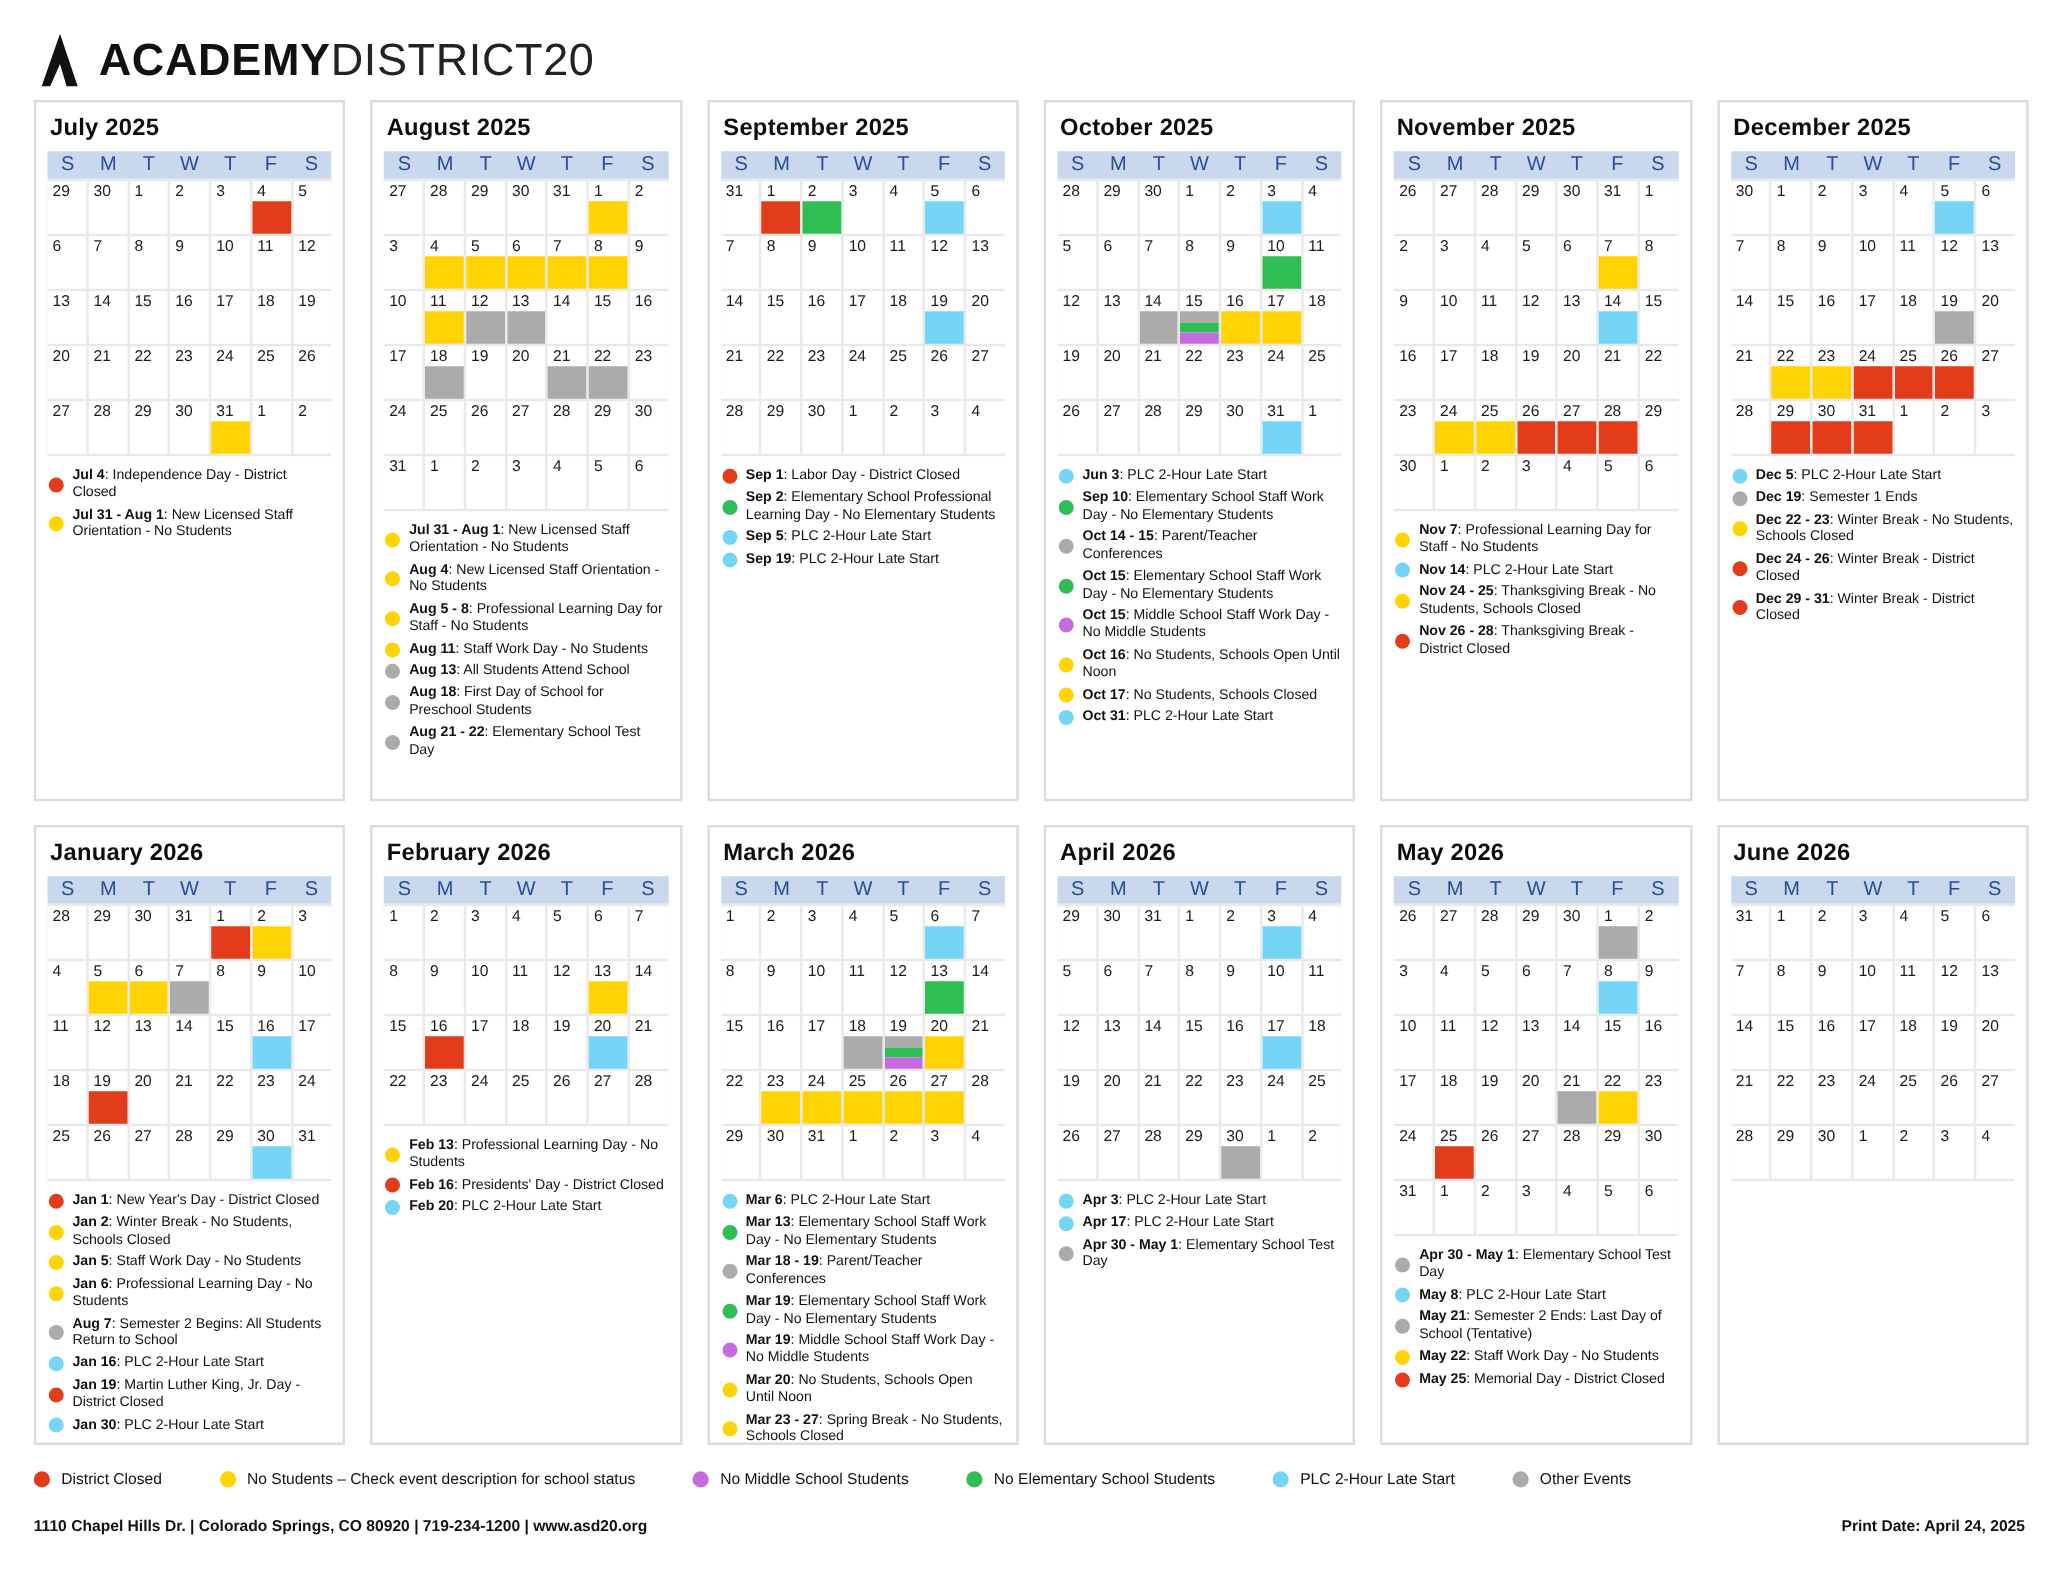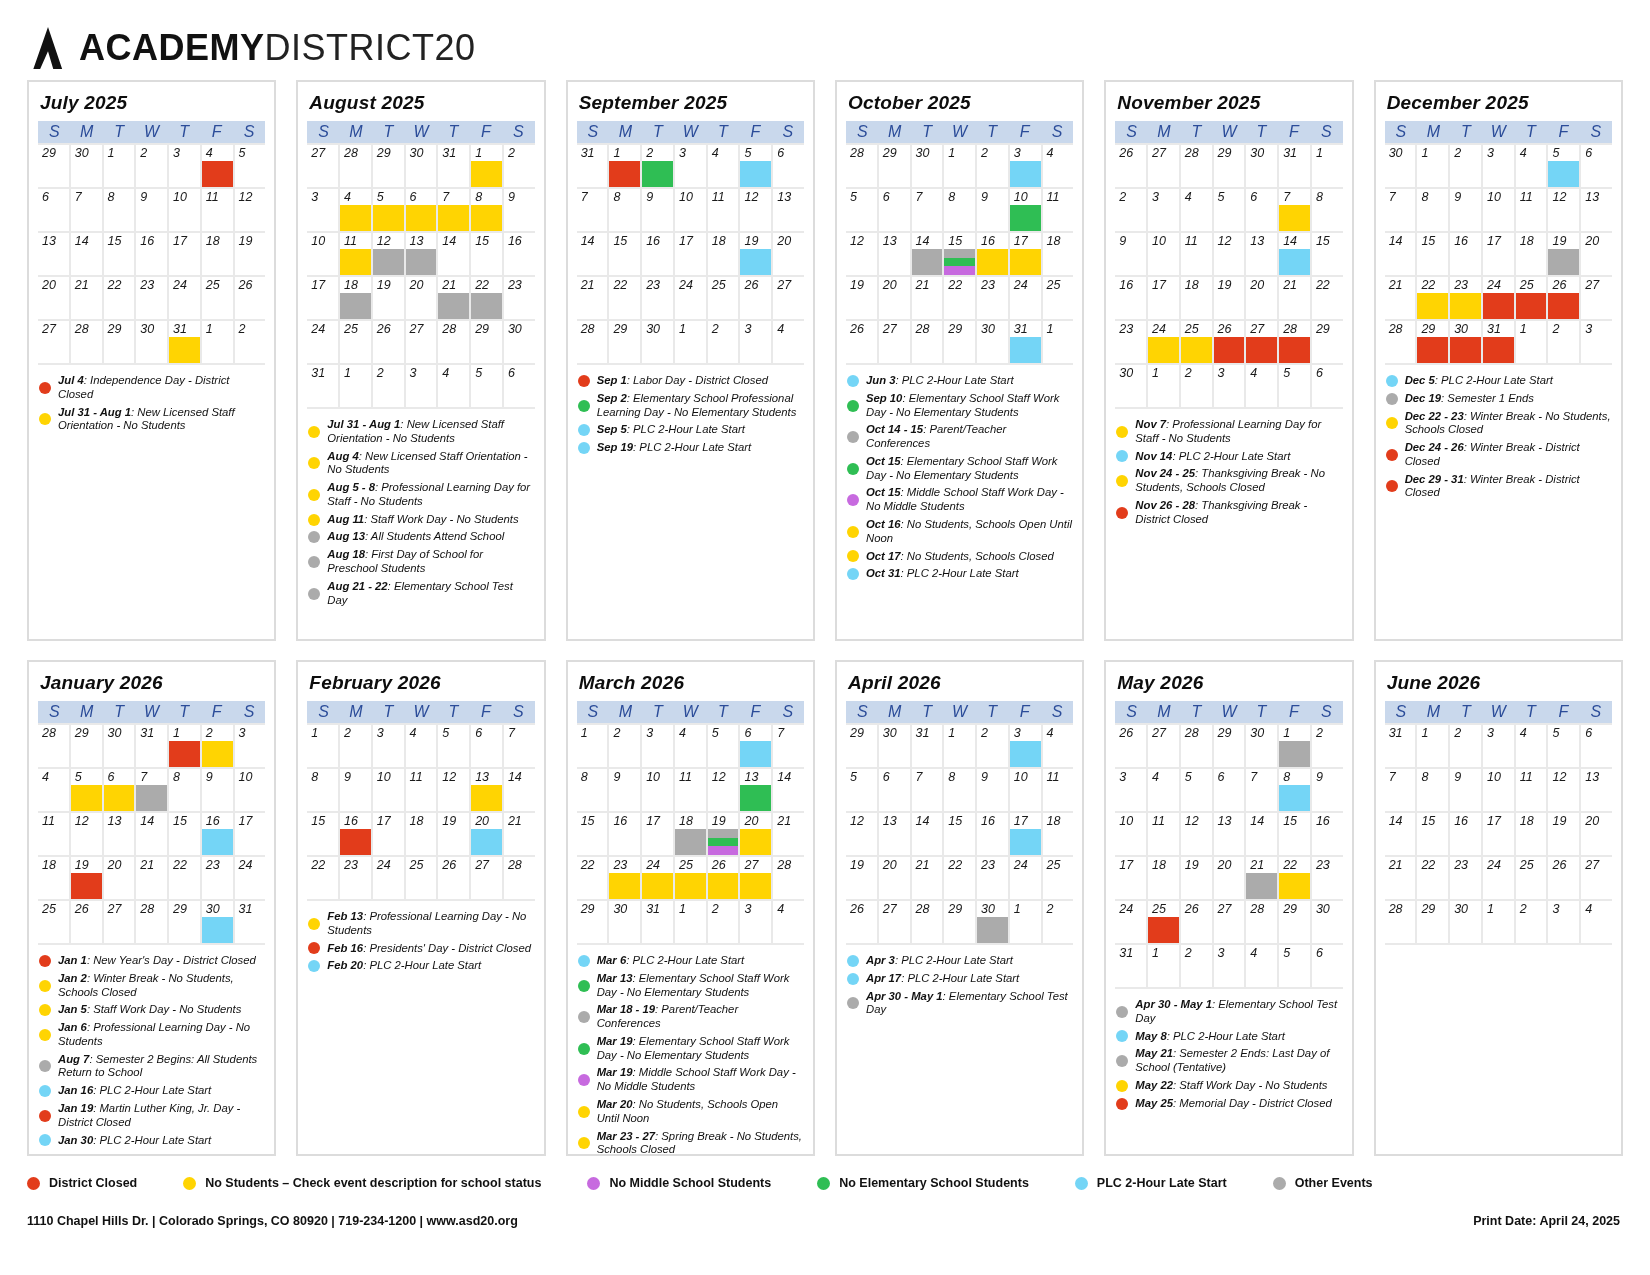--- a/index.html
+++ b/index.html
@@ -9,40 +9,40 @@
   
   .page-header { display: flex; justify-content: space-between; align-items: center; padding: 26px 30px 8px 27px; }
   .page-title { font-size: 29px; font-weight: 800; letter-spacing: 0.3px; color: #111; }
   .logo { display: flex; align-items: center; gap: 10px; }
   .logo svg { width: 42px; height: 44px; }
   .logo-text { font-size: 36px; letter-spacing: 0.5px; white-space: nowrap; }
   .logo-academy { font-weight: 800; color: #111; }
   .logo-district { font-weight: 400; color: #222; }
 
   
-  .months { display: grid; grid-template-columns: repeat(6, 1fr); grid-template-rows: 561px 496px; column-gap: 20px; row-gap: 19px; margin: 2px 27px 0 27px; font-style: italic; }
+  .months { display: grid; grid-template-columns: repeat(6, 1fr); grid-template-rows: 561px 496px; column-gap: 20px; row-gap: 19px; margin: 2px 27px 0 27px; }
   .panel { border: 2px solid #dcdcdc; background: #fff; padding: 8px 9px; overflow: hidden; }
   .mtitle { font-size: 19px; font-weight: 800; color: #0d0d0d; margin: 2px 0 7px 2px; letter-spacing: 0.2px; }
   .wdays { display: grid; grid-template-columns: repeat(7, 1fr); background: var(--hdr-bg, #C9D8EC); height: 22px; align-items: center; }
   .wd { text-align: center; font-size: 16px; color: var(--hdr-tx, #2B4C99); font-weight: 400; }
   .dgrid { display: grid; grid-template-columns: repeat(7, 1fr); gap: 2px; background: #e9e9e9; padding: 0 0 2px 0; border-top: 2px solid #e9e9e9; }
   .cell { background: #fff; height: 42px; display: flex; flex-direction: column; }
   .num { font-size: 12.5px; color: #1a1a1a; padding: 2px 0 0 4px; line-height: 1.1; }
   .blk { margin-top: auto; height: 27px; display: flex; flex-direction: column; }
   .blk .stripe { flex: 1; }
 
   
   .events { margin-top: 9px; padding: 0 1px; }
   .ev { display: flex; align-items: center; gap: 7px; margin-bottom: 4px; }
   .dot { width: 12px; height: 12px; border-radius: 50%; flex: 0 0 12px; }
   .etext { font-size: 11.3px; line-height: 1.22; color: #111; }
   .etext b { font-weight: 700; }
 
   
-  .legend { display: flex; align-items: center; gap: 46px; margin: 20px 27px 0 27px; font-weight: bold; }
+  .legend { display: flex; align-items: center; gap: 46px; margin: 20px 27px 0 27px; }
   .litem { display: flex; align-items: center; gap: 9px; }
   .ldot { width: 13px; height: 13px; border-radius: 50%; }
   .llabel { font-size: 12.5px; color: #111; }
 
   
   .page-footer { display: flex; justify-content: space-between; margin: 24px 30px 0 27px; }
   .page-footer div { font-size: 12.5px; font-weight: 700; color: #111; }
 </style>
 </head>
 <body>

